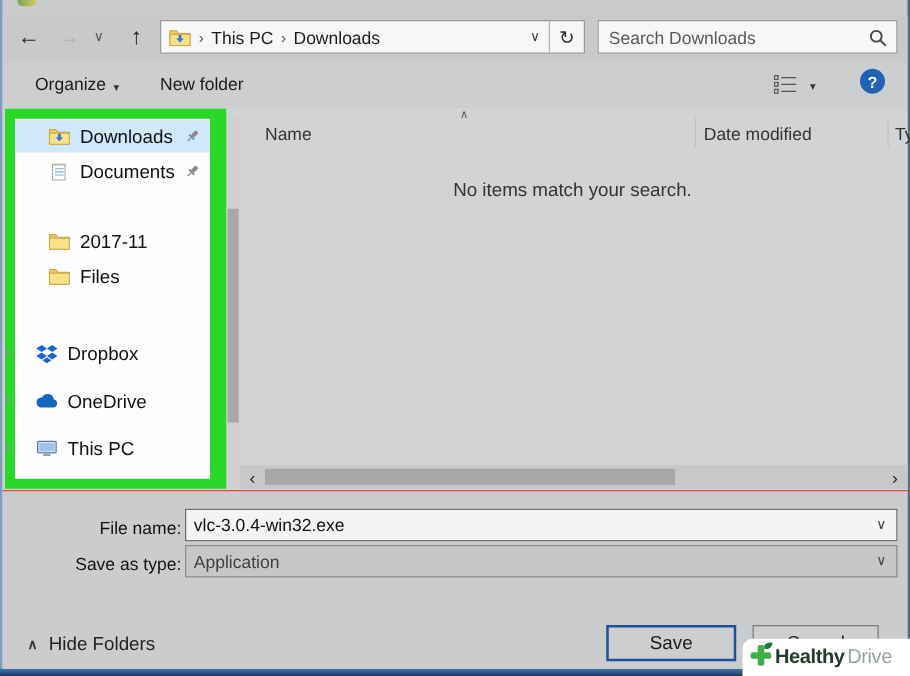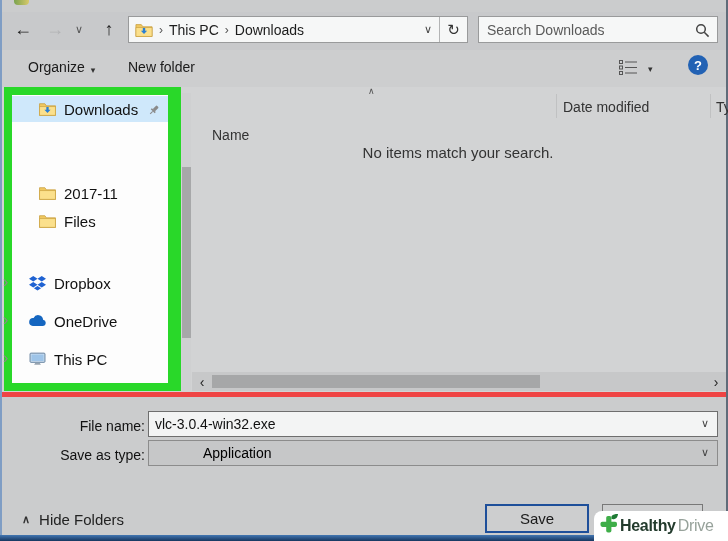--- a/index.html
+++ b/index.html
@@ -38,21 +38,21 @@
   #cmd-organize{left:26px;}
   #cmd-newfolder{left:126px;}
   .menu-arrow{font-size:9px;color:#333;}
   #view-icon{left:617px;top:10px;}
   #view-arrow{left:646px;top:14px;font-size:9px;color:#333;}
   #help-btn{left:686px;top:5px;width:20px;height:20px;border-radius:50%;background:#2262b4;color:#fff;font-size:13px;font-weight:bold;display:flex;align-items:center;justify-content:center;}
 
   
   #list-area{left:2px;top:87px;width:724px;height:305px;background:#d2d3d4;}
   .col-head{position:absolute;top:12px;font-size:14px;color:#333;white-space:nowrap;}
-  #col-name{left:210px;margin-top:28px;}
+  #col-name{left:210px;}
   #col-date{left:561px;}
   #col-type{left:714px;}
   #sort-caret{left:366px;top:-1px;font-size:9px;color:#555;}
   .col-div{position:absolute;top:7px;width:1px;height:24px;background:#c0c1c2;}
   #empty-msg{left:190px;top:57px;width:532px;text-align:center;font-size:15px;color:#333;}
   
   #nav-scroll{left:180px;top:6px;width:9px;height:297px;background:#cfd0d1;}
   #nav-thumb{position:absolute;left:0;top:74px;width:9px;height:171px;background:#a7a8a9;}
   
   #h-scroll{left:190px;top:285px;width:534px;height:19px;background:#c7c8c9;}
@@ -67,29 +67,29 @@
   .nav-item.selected{background:#cfe8fb;}
   .r0{top:1px}.r1{top:29px}.r2{top:57px}.r3{top:85px}.r4{top:113px}.r5{top:141px}.r6{top:175px}.r7{top:213px}.r8{top:251px}
   .nav-icon{display:flex;align-items:center;justify-content:center;width:18px;}
   .indent .nav-icon{margin-left:26px;}
   .group .nav-icon{margin-left:16px;}
   .nav-label{margin-left:8px;font-size:15px;color:#111;white-space:nowrap;}
   .pin{position:absolute;right:8px;top:6px;}
   .expander{position:absolute;left:-9px;top:2px;color:#8a8a8a;font-size:16px;line-height:20px;}
 
   
-  #bottom-pane{left:2px;top:392px;width:724px;height:143px;background:#cbcccd;border-top:5px solid #ef4444;box-sizing:border-box;}
+  #bottom-pane{left:2px;top:392px;width:724px;height:143px;background:#cbcccd;border-top:1px solid #ef4444;box-sizing:border-box;}
   .form-label{position:absolute;left:0;width:143px;text-align:right;font-size:14px;color:#111;}
   #filename-label{top:21px;}
   #savetype-label{top:50px;}
   #filename-wrap{position:absolute;left:146px;top:14px;width:570px;height:26px;border:1px solid #6e6e6e;background:#f3f4f4;box-sizing:border-box;}
   #filename-input{position:absolute;left:0;top:0;width:540px;height:100%;border:0;background:transparent;font-family:"Liberation Sans",sans-serif;font-size:14px;color:#111;padding:0 0 0 6px;outline:none;}
   .field-chevron{position:absolute;right:8px;top:5px;font-size:11px;color:#444;}
   #savetype-combo{position:absolute;left:146px;top:43px;width:570px;height:26px;border:1px solid #8c8c8c;background:#c6c7c8;box-sizing:border-box;display:flex;align-items:center;}
-  #savetype-value{font-size:14px;color:#000000;padding-left:6px;margin-left:48px;}
+  #savetype-value{font-size:14px;color:#404040;padding-left:6px;}
 
   #hide-folders{left:20px;top:114px;display:flex;align-items:center;gap:9px;font-size:15px;color:#222;}
   #hide-caret{font-size:11px;font-weight:bold;color:#333;}
   .dlg-btn{position:absolute;top:107px;display:flex;align-items:center;justify-content:center;font-size:15px;color:#1a1a1a;background:#cdcecf;box-sizing:border-box;}
   #save-btn{left:483px;width:104px;height:29px;border:2px solid #1e4f9a;}
   #cancel-btn{left:600px;width:101px;height:29px;border:1px solid #787878;}
 
   
   #watermark{left:594px;top:511px;width:160px;height:30px;background:#ffffff;border-radius:8px 0 0 0;display:flex;align-items:center;z-index:20;}
   #wm-icon{margin-left:4px;}
@@ -212,20 +212,39 @@
         <svg width="12" height="12" viewBox="0 0 12 12">
             <g transform="rotate(45 6 6)" fill="#8a8a8a">
               <rect x="4.4" y="0.8" width="3.2" height="5.6" rx="1"></rect>
               <rect x="3.2" y="6.2" width="5.6" height="1.6"></rect>
               <rect x="5.5" y="7.8" width="1" height="3.6"></rect>
             </g>
           </svg>
       </span>
     </div>
 
+    <div class="nav-item indent r1">
+      <span class="nav-icon">
+        <svg width="14" height="15" viewBox="0 0 13 15">
+            <rect x="1" y="0.8" width="11" height="2.6" fill="#f0c860"></rect>
+            <rect x="1.5" y="1.8" width="10" height="12.2" fill="#fdfdfd" stroke="#9aa7b4" stroke-width="0.8"></rect>
+            <path d="M3.5 5 h7 M3.5 7.5 h7 M3.5 10 h7" stroke="#7ab0d6" stroke-width="0.9"></path>
+          </svg>
+      </span>
+      <span class="nav-label">Documents</span>
+      <span class="pin">
+        <svg width="12" height="12" viewBox="0 0 12 12">
+            <g transform="rotate(45 6 6)" fill="#8a8a8a">
+              <rect x="4.4" y="0.8" width="3.2" height="5.6" rx="1"></rect>
+              <rect x="3.2" y="6.2" width="5.6" height="1.6"></rect>
+              <rect x="5.5" y="7.8" width="1" height="3.6"></rect>
+            </g>
+          </svg>
+      </span>
+    </div>
 
 
     <div class="nav-item indent r3">
       <span class="nav-icon">
         <svg width="17" height="14" viewBox="0 0 16 13">
             <path d="M0.5 1.5 h5 l1.5 2 h8.5 v9 h-15 z" fill="#f0c860" stroke="#c79d3c" stroke-width="0.7"></path>
             <path d="M0.5 4.2 h15 v8.3 h-15 z" fill="#fbe08c" stroke="#c79d3c" stroke-width="0.6"></path>
           </svg>
       </span>
       <span class="nav-label">2017-11</span>

